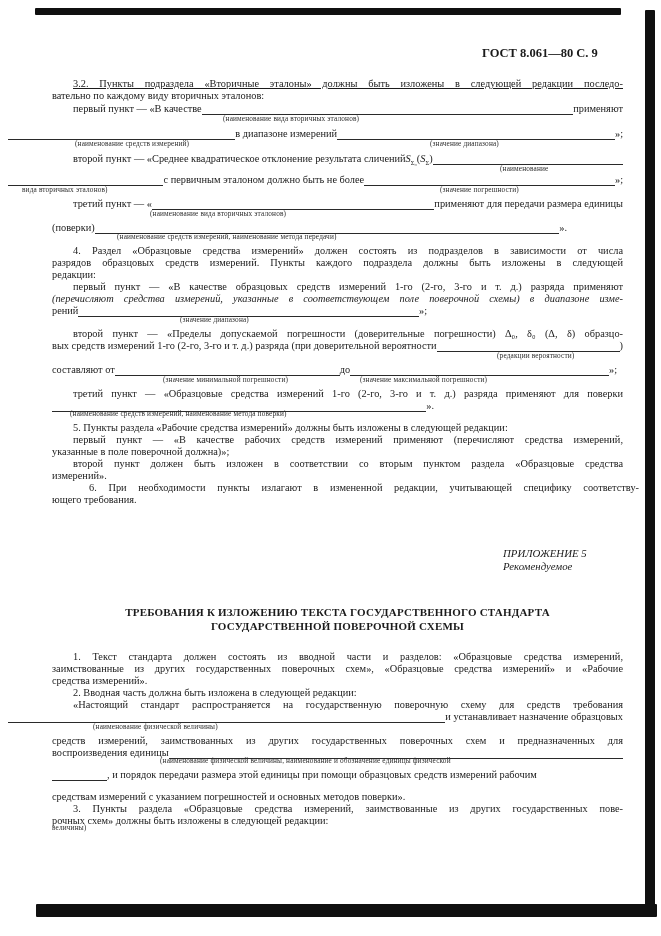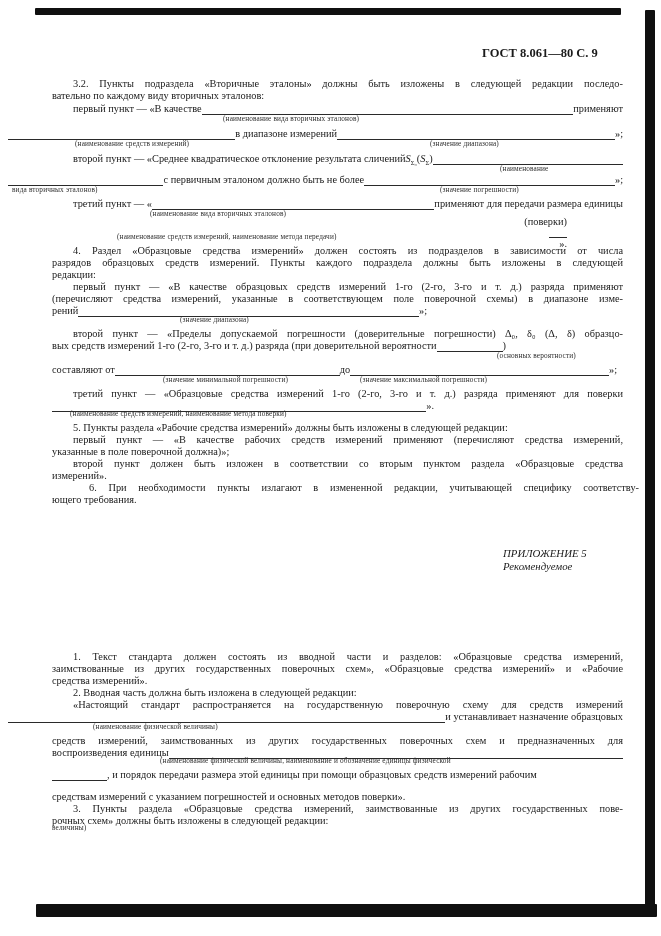--- a/index.html
+++ b/index.html
@@ -63,23 +63,27 @@
   <div class="bar bar-right"></div>
   <div class="bar bar-bottom"></div>
 
   <div class="gost-header">ГОСТ 8.061—80 С. 9</div>
 
   <div class="appendix">
     <div>ПРИЛОЖЕНИЕ 5</div>
     <div>Рекомендуемое</div>
   </div>
 
+  <div class="doc-heading">
+    <div>ТРЕБОВАНИЯ К ИЗЛОЖЕНИЮ ТЕКСТА ГОСУДАРСТВЕННОГО СТАНДАРТА</div>
+    <div>ГОСУДАРСТВЕННОЙ ПОВЕРОЧНОЙ СХЕМЫ</div>
+  </div>
 
   <div id="lines">
-      <div class="line j" style="top: 78px; left: 73px; width: 550px;"><span>3.2. Пункты подраздела «Вторичные эталоны» должны быть изложены в следующей редакции последо-</span></div>
+      <div class="line j" style="top: 78px; left: 73px; width: 550px; text-decoration: underline;"><span>3.2. Пункты подраздела «Вторичные эталоны» должны быть изложены в следующей редакции последо-</span></div>
       <div class="line" style="top: 90px; left: 52px;"><span>вательно по каждому виду вторичных эталонов:</span></div>
       <div class="line flex" style="top: 103px; left: 73px; width: 550px;">
         <span>первый пункт — «В качестве </span>
         <span class="blank" style="flex-grow: 1;"></span>
         <span> применяют</span>
       </div>
       <div class="cap-line" style="top: 115px;">
         <span class="cap" style="left: 223px;">(наименование вида вторичных эталонов)</span>
       </div>
       <div class="line flex" style="top: 128px; left: 8px; width: 615px;">
@@ -103,60 +107,60 @@
       <div class="cap-line" style="top: 165px;">
         <span class="cap" style="left: 500px;">(наименование</span>
       </div>
       <div class="line flex" style="top: 174px; left: 8px; width: 615px;">
         <span class="blank" style="flex-grow: 0.62;"></span>
         <span> с первичным эталоном должно быть не более </span>
         <span class="blank" style="flex-grow: 1;"></span>
         <span>»;</span>
       </div>
       <div class="cap-line" style="top: 186px;">
-        <span class="cap" style="left: 0; padding-left: 12px;">вида вторичных эталонов)</span>
+        <span class="cap" style="left: 10px; padding-left: 12px;">вида вторичных эталонов)</span>
         <span class="cap" style="left: 440px;">(значение погрешности)</span>
       </div>
       <div class="line flex" style="top: 198px; left: 73px; width: 550px;">
         <span>третий пункт — «</span>
         <span class="blank" style="flex-grow: 1;"></span>
         <span> применяют для передачи размера единицы</span>
       </div>
       <div class="cap-line" style="top: 210px;">
         <span class="cap" style="left: 150px;">(наименование вида вторичных эталонов)</span>
       </div>
-      <div class="line flex" style="top: 216px; left: 52px; width: 515px; flex-direction: column;">
+      <div class="line flex" style="top: 222px; left: 52px; width: 515px;">
         <span>(поверки) </span>
         <span class="blank" style="flex-grow: 1;"></span>
         <span>».</span>
       </div>
       <div class="cap-line" style="top: 233px;">
         <span class="cap" style="left: 117px;">(наименование средств измерений, наименование метода передачи)</span>
       </div>
       <div class="line j" style="top: 245px; left: 73px; width: 550px;"><span>4. Раздел «Образцовые средства измерений» должен состоять из подразделов в зависимости от числа</span></div>
       <div class="line j" style="top: 257px; left: 52px; width: 571px;"><span>разрядов образцовых средств измерений. Пункты каждого подраздела должны быть изложены в следующей</span></div>
       <div class="line" style="top: 269px; left: 52px;"><span>редакции:</span></div>
       <div class="line j" style="top: 281px; left: 73px; width: 550px;"><span>первый пункт — «В качестве образцовых средств измерений 1-го (2-го, 3-го и т. д.) разряда применяют</span></div>
-      <div class="line j" style="top: 293px; left: 52px; width: 571px;"><span>(перечисляют средства измерений, указанные в соответствующем поле поверочной схемы) в диапазоне изме-</span></div>
+      <div class="line j" style="top: 293px; left: 52px; width: 571px; font-style: italic;"><span>(перечисляют средства измерений, указанные в соответствующем поле поверочной схемы) в диапазоне изме-</span></div>
       <div class="line flex" style="top: 305px; left: 52px; width: 375px;">
         <span>рений </span>
         <span class="blank" style="flex-grow: 1;"></span>
         <span>»;</span>
       </div>
       <div class="cap-line" style="top: 316px;">
         <span class="cap" style="left: 180px;">(значение диапазона)</span>
       </div>
       <div class="line j" style="top: 328px; left: 73px; width: 550px;"><span>второй пункт — «Пределы допускаемой погрешности (доверительные погрешности) Δ₀, δ₀ (Δ, δ) образцо-</span></div>
-      <div class="line flex" style="top: 340px; left: 52px; width: 454px;">
+      <div class="line flex" style="top: 340px; left: 52px; width: 571px;">
         <span>вых средств измерений 1-го (2-го, 3-го и т. д.) разряда  (при доверительной вероятности </span>
         <span class="blank" style="flex-grow: 1;"></span>
         <span>)</span>
       </div>
       <div class="cap-line" style="top: 352px;">
-        <span class="cap" style="left: 497px;">(основных вероятности)</span>
+        <span class="cap" style="left: 497px;">(редакции вероятности)</span>
       </div>
       <div class="line flex" style="top: 364px; left: 52px; width: 565px;">
         <span>составляют от </span>
         <span class="blank" style="flex-grow: 1;"></span>
         <span> до </span>
         <span class="blank" style="flex-grow: 1.15;"></span>
         <span> »;</span>
       </div>
       <div class="cap-line" style="top: 376px;">
         <span class="cap" style="left: 140px; padding-left: 23px;">(значение минимальной погрешности)</span>
@@ -174,21 +178,21 @@
       <div class="line j" style="top: 434px; left: 73px; width: 550px;"><span>первый пункт — «В качестве рабочих средств измерений применяют (перечисляют средства измерений,</span></div>
       <div class="line" style="top: 446px; left: 52px;"><span>указанные в поле поверочной должна)»;</span></div>
       <div class="line j" style="top: 458px; left: 73px; width: 550px;"><span>второй пункт должен быть изложен в соответствии со вторым пунктом раздела «Образцовые средства</span></div>
       <div class="line" style="top: 470px; left: 52px;"><span>измерений».</span></div>
       <div class="line j" style="top: 482px; left: 73px; width: 550px; padding-left: 16px;"><span>6. При необходимости пункты излагают в измененной редакции, учитывающей специфику соответству-</span></div>
       <div class="line" style="top: 494px; left: 52px;"><span>ющего требования.</span></div>
       <div class="line j" style="top: 651px; left: 73px; width: 550px;"><span>1. Текст стандарта должен состоять из вводной части и разделов: «Образцовые средства измерений,</span></div>
       <div class="line j" style="top: 663px; left: 52px; width: 571px;"><span>заимствованные из других государственных поверочных схем», «Образцовые средства измерений» и «Рабочие</span></div>
       <div class="line" style="top: 675px; left: 52px;"><span>средства измерений».</span></div>
       <div class="line" style="top: 687px; left: 73px;"><span>2. Вводная часть должна быть изложена в следующей редакции:</span></div>
-      <div class="line j" style="top: 699px; left: 73px; width: 550px;"><span>«Настоящий стандарт распространяется на государственную поверочную схему для средств измерений</span></div>
+      <div class="line j" style="top: 699px; left: 73px; width: 550px;"><span>«Настоящий стандарт распространяется на государственную поверочную схему для средств требования</span></div>
       <div class="line flex" style="top: 711px; left: 8px; width: 615px;">
         <span class="blank" style="flex-grow: 1;"></span>
         <span> и устанавливает назначение  образцовых</span>
       </div>
       <div class="cap-line" style="top: 723px;">
         <span class="cap" style="left: 93px;">(наименование физической величины)</span>
       </div>
       <div class="line j" style="top: 735px; left: 52px; width: 571px;"><span>средств измерений, заимствованных из других государственных поверочных схем и предназначенных для</span></div>
       <div class="line flex" style="top: 747px; left: 52px; width: 571px;">
         <span>воспроизведения единицы </span>

